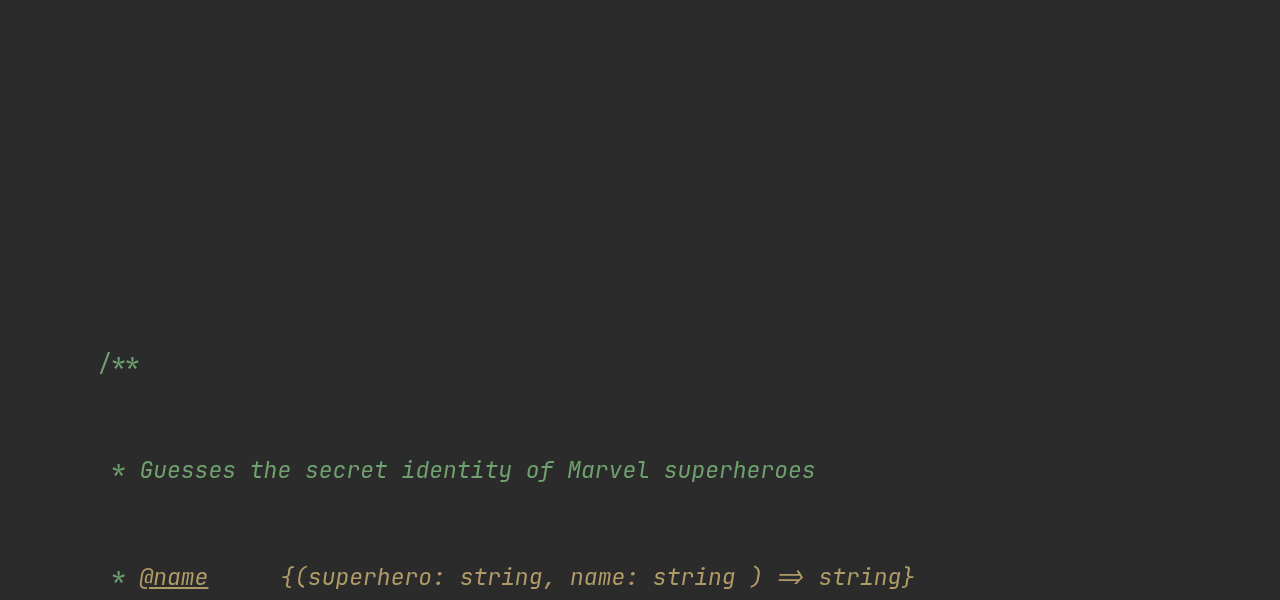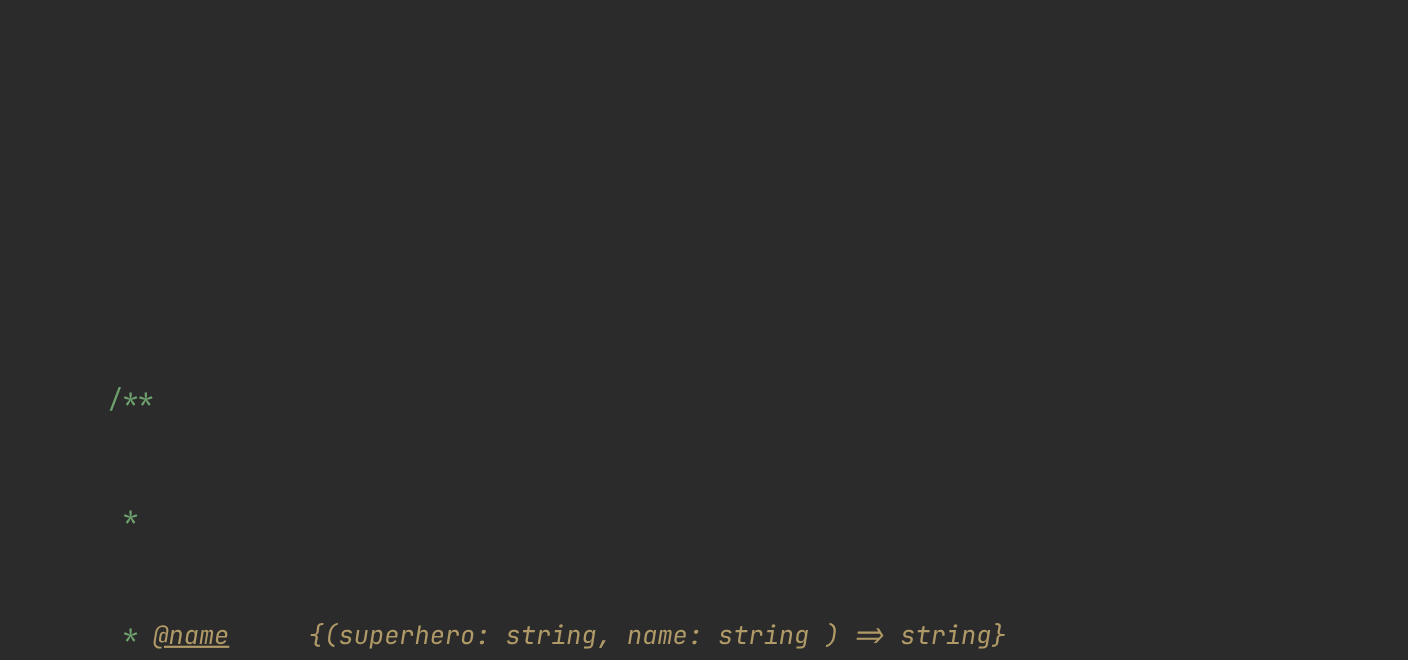--- a/index.html
+++ b/index.html
@@ -20,21 +20,21 @@
   .jsdoc-tag    { color: #b09a67; font-style: italic; text-decoration: underline; }
   .jsdoc-type   { color: #b09a67; font-style: italic; margin-left: 29px; }
 </style>
 </head>
 <body>
 
 
 
 <div class="editor">
   <div class="line"><span class="comment">/**</span></div>
-  <div class="line"><span class="comment"> * </span></div>
+  <div class="line"><span class="comment"> * </span><span class="comment-it">Guesses the secret identity of Marvel superheroes</span></div>
   <div class="line"><span class="comment"> * </span><span class="jsdoc-tag">@name</span><span class="jsdoc-type"> </span><span class="jsdoc-type">{(superhero: string, name: string ) =&gt; string}</span></div>
   
   
   
   
 </div>
 
 
 
 

